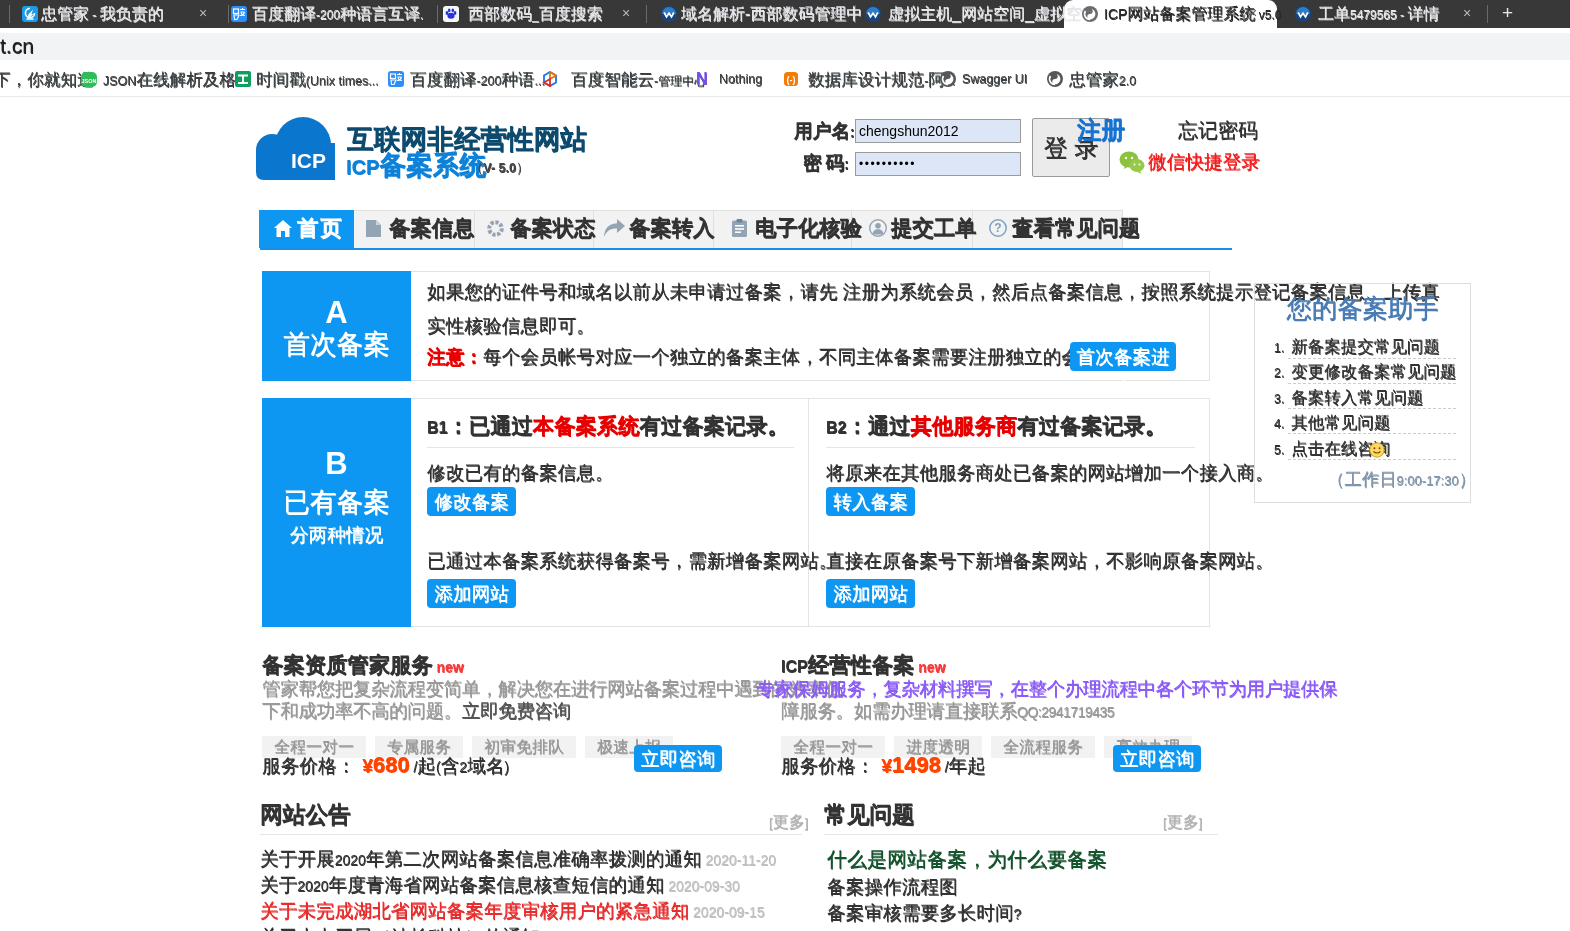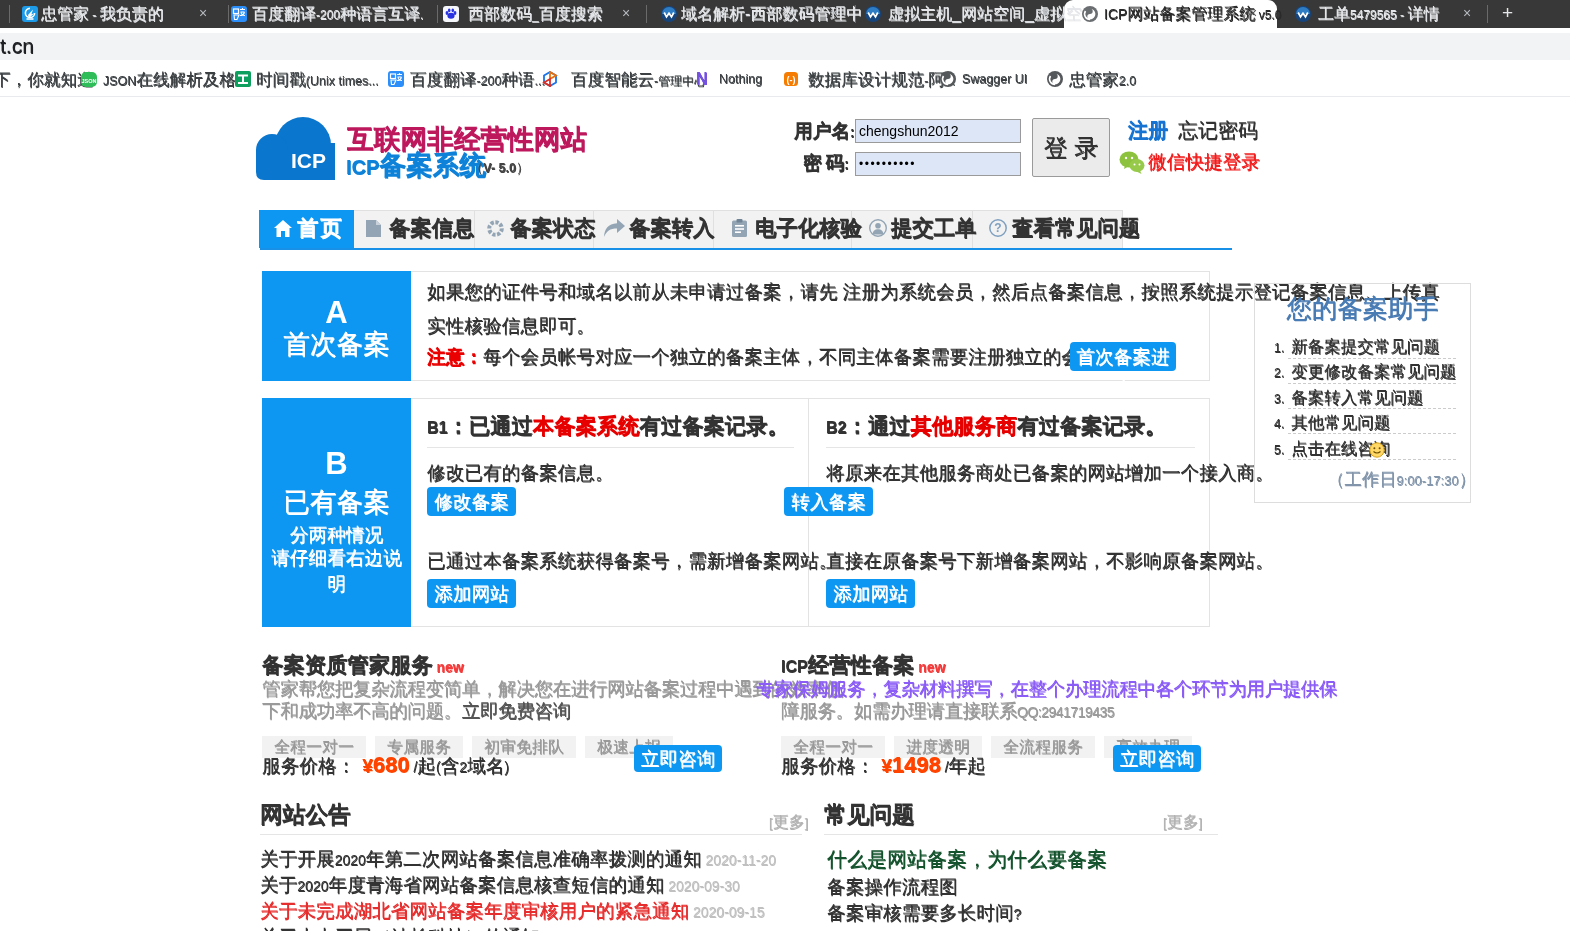--- a/index.html
+++ b/index.html
@@ -140,30 +140,30 @@
 
 <div id="pagehead">
   <svg class="ab" style="left:256px;top:117px" width="79" height="63" viewBox="0 0 79 63">
     <g fill="#0b76cd">
       <circle cx="47" cy="28" r="28"></circle>
       <circle cx="16" cy="33" r="16"></circle>
       <path d="M0 33 H62 V26 H79 V63 H8 Q0 63 0 55 Z"></path>
     </g>
     <text x="291" y="168" transform="translate(-256 -117)" font-family="Liberation Sans" font-weight="bold" font-size="21" fill="#fff">ICP</text>
   </svg>
-  <div class="ab nw b" style="left:347px;top:126px;height:27px;line-height:27px;font-size:26.67px;color:#be185d">互联网非经营性网站</div>
+  <div class="ab nw b" style="left:347px;top:126px;height:27px;line-height:27px;font-size:26.67px;color:#0c4a6e">互联网非经营性网站</div>
   <div class="ab nw b" style="left:346px;top:152px;height:27px;line-height:27px;color:#0e82d8"><span style="font-size:20px">ICP</span><span style="font-size:26.67px">备案系统</span></div>
   <div class="ab nw" style="left:470px;top:158px;height:18px;line-height:18px;color:#444"><span style="font-size:13.33px">（</span><span style="font-size:12.5px;font-weight:bold">V- 5.0</span><span style="font-size:13.33px">）</span></div>
 
   <div class="ab nw b" style="left:794px;top:121px;height:20px;line-height:20px;color:#333"><span style="font-size:18.67px">用户名</span><span style="font-size:14px">:</span></div>
   <div class="ab" style="left:855px;top:119px;width:158px;height:18px;background:#dce6f7;border:1px solid #9a9a9a;padding:2px 3px;font-size:14px;color:#000;line-height:19px">chengshun2012</div>
   <div class="ab nw b" style="left:803px;top:151px;height:20px;line-height:24px;color:#333"><span style="font-size:18.67px">密</span><span style="font-size:14px"> </span><span style="font-size:18.67px">码</span><span style="font-size:14px">:</span></div>
   <div class="ab" style="left:855px;top:152px;width:158px;height:18px;background:#dce6f7;border:1px solid #9a9a9a;padding:2px 3px;font-size:12px;letter-spacing:1.5px;color:#000;line-height:18px">••••••••••</div>
   <div class="ab" style="left:1032px;top:118px;width:76px;height:57px;background:#ebebeb;border:1px solid #9a9a9a;border-radius:2px;text-align:center;line-height:57px;color:#333;text-shadow:0.6px 0.6px 0 currentColor"><span style="font-size:24px">登 录</span></div>
-  <div class="ab nw b" style="left:1128px;top:120px;height:20px;line-height:20px;font-size:20px;color:#1673d1">注册</div>
+  <div class="ab nw b" style="left:1077px;top:120px;height:20px;line-height:20px;font-size:24px;color:#1673d1">注册</div>
   <div class="ab nw" style="left:1178px;top:120px;height:20px;line-height:20px;font-size:20px;color:#333">忘记密码</div>
   <svg class="ab" style="left:1119px;top:150px" width="26" height="25" viewBox="0 0 26 25">
     <ellipse cx="10" cy="9.5" rx="9.5" ry="8" fill="#8cc23d"></ellipse>
     <path d="M6 15 L5 19 L10 16 Z" fill="#8cc23d"></path>
     <ellipse cx="18" cy="15.5" rx="7.5" ry="6.5" fill="#97ca4a"></ellipse>
     <path d="M21 20.5 L22.5 24 L17.5 21.5 Z" fill="#97ca4a"></path>
     <circle cx="7" cy="8" r="1.2" fill="#fff"></circle>
       <circle cx="13" cy="8" r="1.2" fill="#fff"></circle>
     <circle cx="15.5" cy="14.5" r="1" fill="#fff"></circle>
       <circle cx="20.5" cy="14.5" r="1" fill="#fff"></circle>
@@ -231,34 +231,33 @@
   <div class="btn" style="left:1070px;top:342px;width:106px;height:29px;line-height:29px;font-size:18.67px">首次备案进入</div>
 </div>
 
 <div id="secB">
   <div class="ab" style="left:262px;top:398px;width:948px;height:229px;border:1px solid #e3e3e3;box-sizing:border-box"></div>
   <div class="ab" style="left:808px;top:398px;width:1px;height:229px;background:#e3e3e3"></div>
   <div class="ab" style="left:262px;top:398px;width:149px;height:229px;background:#0d97f2;color:#fff;text-align:center">
     <div class="ab b" style="left:0;top:48px;width:149px;font-size:31px">B</div>
     <div class="ab" style="left:0;top:86px;width:149px;font-size:26.67px;text-shadow:0.6px 0.6px 0 #fff">已有备案</div>
     <div class="ab" style="left:0;top:124px;width:149px;font-size:18.67px;text-shadow:0.6px 0.6px 0 #fff">分两种情况</div>
-    <div class="ab" style="left:0;top:147px;width:149px;font-size:18.67px;text-shadow:0.6px 0.6px 0 #fff">请仔细看右边说明</div>
   </div>
 
   <div class="ab nw b" style="left:427px;top:415px;height:22px;line-height:22px;color:#333"><span style="font-size:16px">B1</span><span style="font-size:21.33px">：已通过</span><span style="font-size:21.33px;color:#e60000">本备案系统</span><span style="font-size:21.33px">有过备案记录。</span></div>
   <div class="ab" style="left:427px;top:447px;width:367px;height:1px;background:#e5e5e5"></div>
   <div class="ab nw" style="left:427px;top:463px;height:20px;line-height:20px;font-size:18.67px;color:#333">修改已有的备案信息。</div>
   <div class="btn" style="left:427px;top:487px;width:89px;height:29px;line-height:29px;font-size:18.67px">修改备案</div>
   <div class="ab nw" style="left:427px;top:551px;height:20px;line-height:20px;font-size:18.67px;color:#333">已通过本备案系统获得备案号，需新增备案网站。</div>
   <div class="btn" style="left:427px;top:579px;width:89px;height:29px;line-height:29px;font-size:18.67px">添加网站</div>
 
   <div class="ab nw b" style="left:826px;top:415px;height:22px;line-height:22px;color:#333"><span style="font-size:16px">B2</span><span style="font-size:21.33px">：通过</span><span style="font-size:21.33px;color:#e60000">其他服务商</span><span style="font-size:21.33px">有过备案记录。</span></div>
   <div class="ab" style="left:826px;top:447px;width:369px;height:1px;background:#e5e5e5"></div>
   <div class="ab nw" style="left:826px;top:463px;height:20px;line-height:20px;font-size:18.67px;color:#333">将原来在其他服务商处已备案的网站增加一个接入商。</div>
-  <div class="btn" style="left:784px;top:487px;width:89px;height:29px;line-height:29px;font-size:18.67px">转入备案</div>
+  <div class="btn" style="left:826px;top:487px;width:89px;height:29px;line-height:29px;font-size:18.67px">转入备案</div>
   <div class="ab nw" style="left:826px;top:551px;height:20px;line-height:20px;font-size:18.67px;color:#333">直接在原备案号下新增备案网站，不影响原备案网站。</div>
   <div class="btn" style="left:826px;top:579px;width:89px;height:29px;line-height:29px;font-size:18.67px">添加网站</div>
 </div>
 
 <div id="services">
 
   <div class="ab nw" style="left:262px;top:654px;height:22px;line-height:22px"><span class="b" style="font-size:21.33px;color:#333">备案资质管家服务</span><span class="b" style="font-size:14px;color:#f43c3c"> new</span></div>
   <div class="ab nw" style="left:262px;top:679px;height:20px;line-height:20px;font-size:18.67px;letter-spacing:-0.5px;color:#9a9a9a">管家帮您把复杂流程变简单，解决您在进行网站备案过程中遇到的效率低</div>
   <div class="ab nw" style="left:262px;top:701px;height:20px;line-height:20px;font-size:18.67px;letter-spacing:-0.5px;color:#9a9a9a">下和成功率不高的问题。<span style="color:#555">立即免费咨询</span></div>
   <div class="ab nw" style="left:262px;top:736px">

